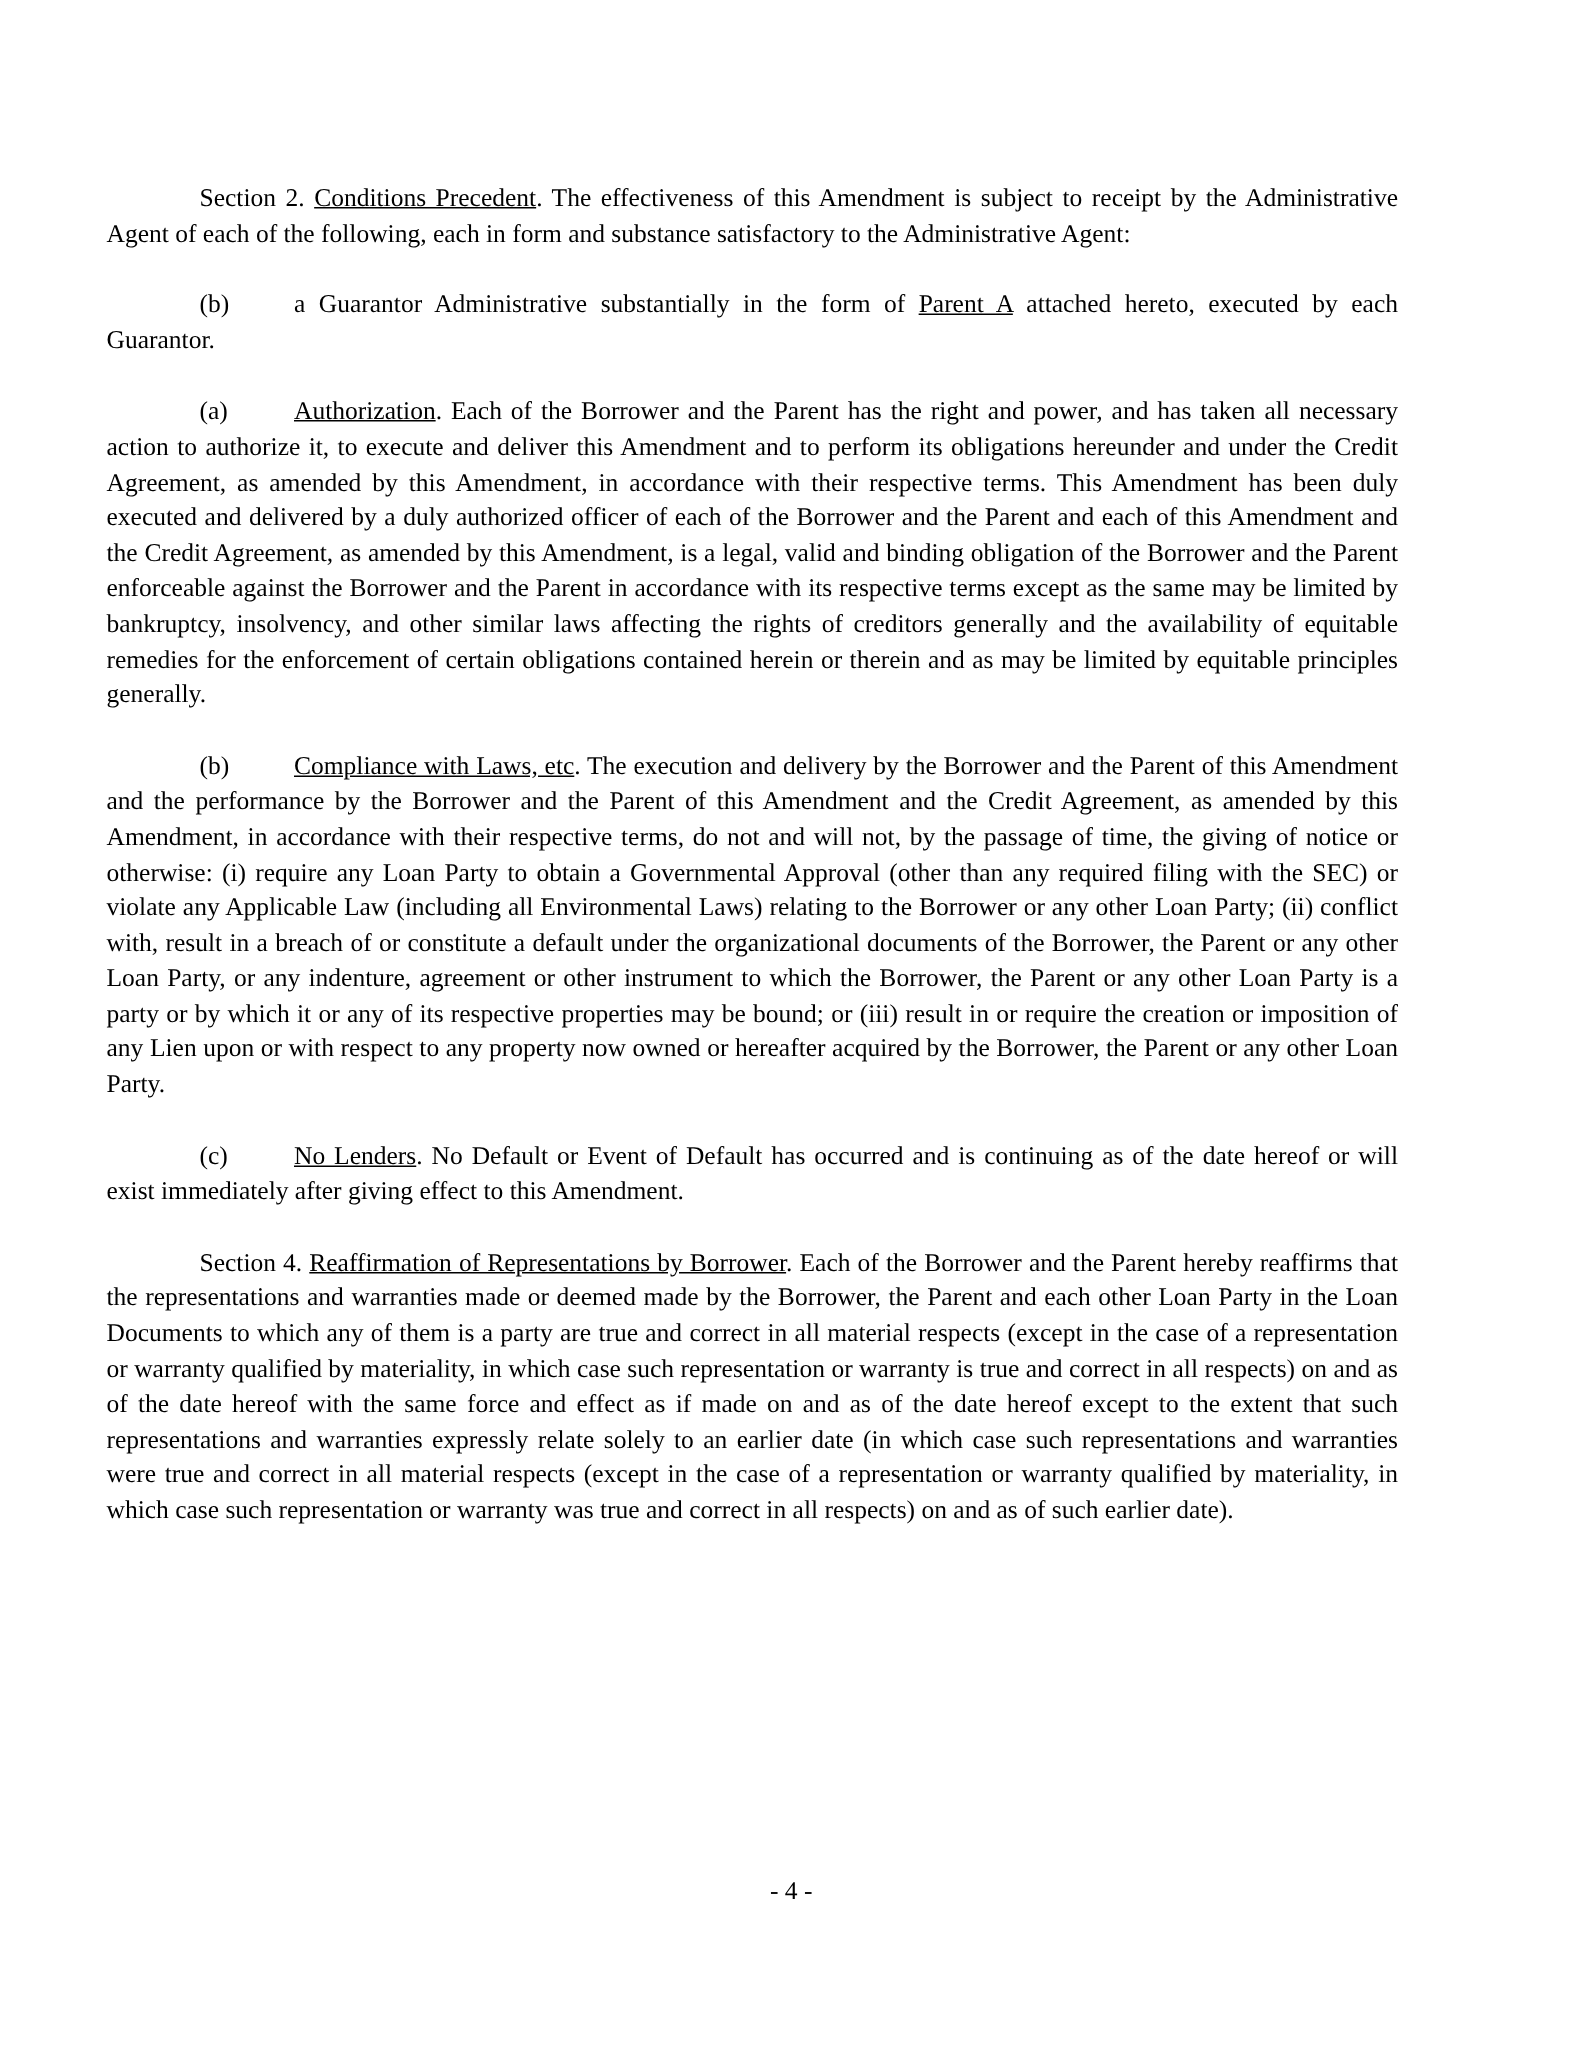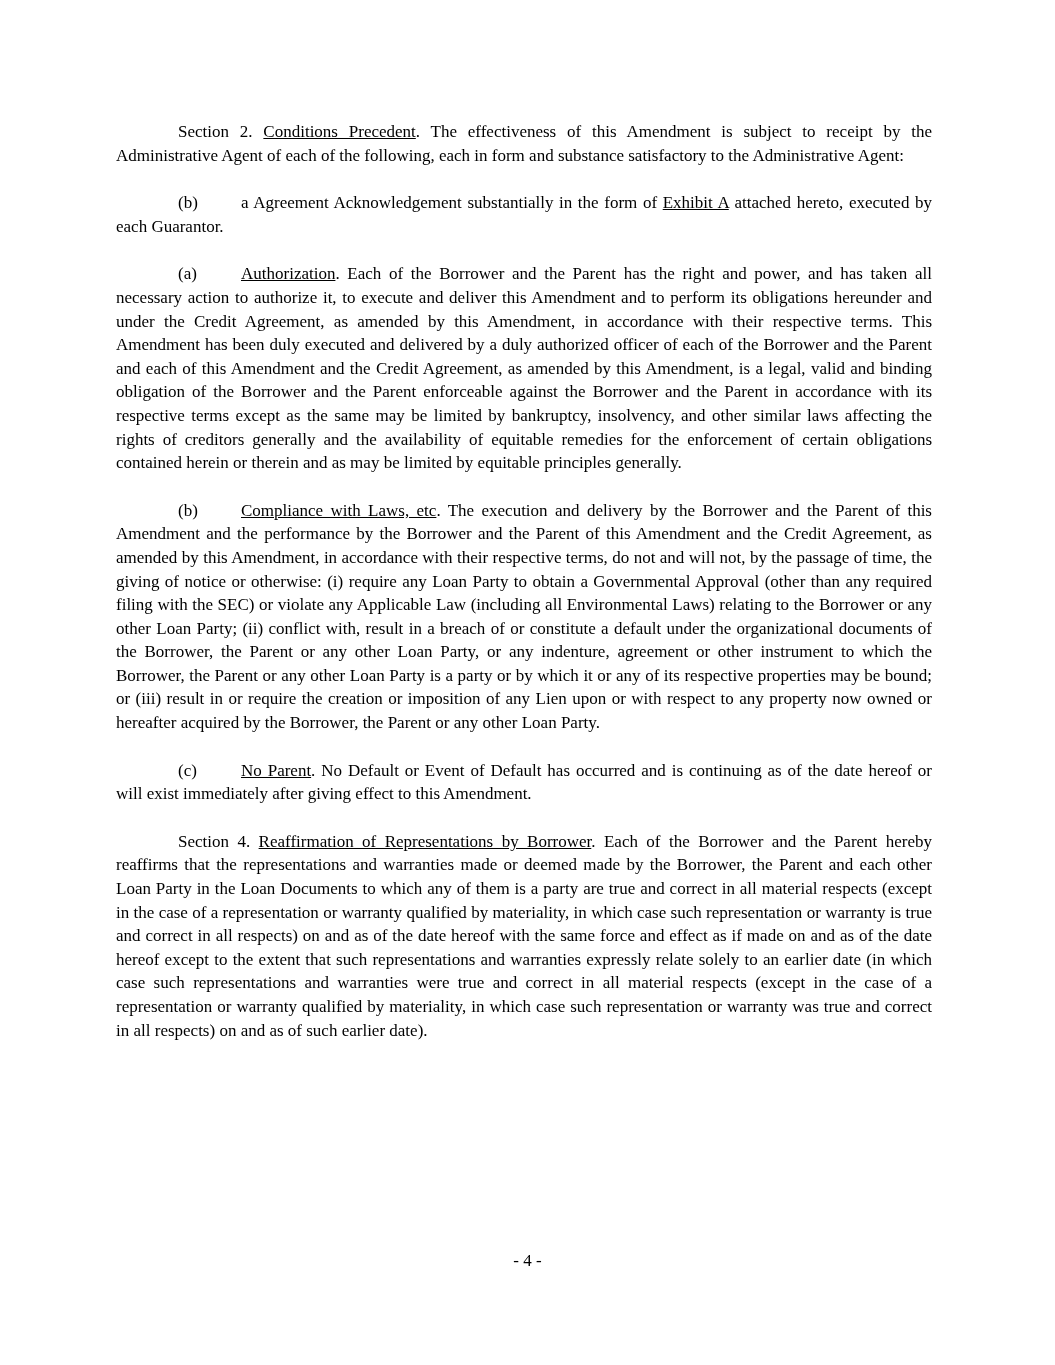--- a/index.html
+++ b/index.html
@@ -11,21 +11,21 @@
     position: relative;
     width: 1055px;
     height: 1365px;
     margin: 0 auto;
     background: #ffffff;
     color: #000000;
     font-family: "Liberation Serif", "DejaVu Serif", serif;
     font-size: 17px;
     line-height: 23.6px;
     box-sizing: border-box;
-    padding: 120px 123px 0 116px;
+    padding: 120px 123px 0 71px;
   }
   .para {
     margin: 0 0 24px 0;
     text-align: justify;
     text-indent: 62px;
   }
   .para:last-of-type {
     margin-bottom: 0;
   }
   .u {
@@ -48,26 +48,26 @@
   }
 </style>
 </head>
 <body>
 
 <div class="page">
 
   <p class="para"><span>Section 2. </span><span class="u">Conditions Precedent</span><span>. The effectiveness of this Amendment is subject to receipt by the Administrative Agent of each of the following, each in form and substance satisfactory to the Administrative Agent:</span></p>
 
 
-  <p class="para"><span class="label">(b)</span><span>a Agreement Acknowledgement substantially in the form of </span><span class="u">Exhibit A</span><span> attached hereto, executed by each Guarantor.</span></p>
+  <p class="para"><span class="label">(b)</span><span>a Guarantor Administrative substantially in the form of </span><span class="u">Parent A</span><span> attached hereto, executed by each Guarantor.</span></p>
 
 
   <p class="para"><span class="label">(a)</span><span class="u">Authorization</span><span>. Each of the Borrower and the Parent has the right and power, and has taken all necessary action to authorize it, to execute and deliver this Amendment and to perform its obligations hereunder and under the Credit Agreement, as amended by this Amendment, in accordance with their respective terms. This Amendment has been duly executed and delivered by a duly authorized officer of each of the Borrower and the Parent and each of this Amendment and the Credit Agreement, as amended by this Amendment, is a legal, valid and binding obligation of the Borrower and the Parent enforceable against the Borrower and the Parent in accordance with its respective terms except as the same may be limited by bankruptcy, insolvency, and other similar laws affecting the rights of creditors generally and the availability of equitable remedies for the enforcement of certain obligations contained herein or therein and as may be limited by equitable principles generally.</span></p>
 
   <p class="para"><span class="label">(b)</span><span class="u">Compliance with Laws, etc</span><span>. The execution and delivery by the Borrower and the Parent of this Amendment and the performance by the Borrower and the Parent of this Amendment and the Credit Agreement, as amended by this Amendment, in accordance with their respective terms, do not and will not, by the passage of time, the giving of notice or otherwise: (i) require any Loan Party to obtain a Governmental Approval (other than any required filing with the SEC) or violate any Applicable Law (including all Environmental Laws) relating to the Borrower or any other Loan Party; (ii) conflict with, result in a breach of or constitute a default under the organizational documents of the Borrower, the Parent or any other Loan Party, or any indenture, agreement or other instrument to which the Borrower, the Parent or any other Loan Party is a party or by which it or any of its respective properties may be bound; or (iii) result in or require the creation or imposition of any Lien upon or with respect to any property now owned or hereafter acquired by the Borrower, the Parent or any other Loan Party.</span></p>
 
-  <p class="para"><span class="label">(c)</span><span class="u">No Parent</span><span>. No Default or Event of Default has occurred and is continuing as of the date hereof or will exist immediately after giving effect to this Amendment.</span></p>
+  <p class="para"><span class="label">(c)</span><span class="u">No Lenders</span><span>. No Default or Event of Default has occurred and is continuing as of the date hereof or will exist immediately after giving effect to this Amendment.</span></p>
 
   <p class="para"><span>Section 4. </span><span class="u">Reaffirmation of Representations by Borrower</span><span>. Each of the Borrower and the Parent hereby reaffirms that the representations and warranties made or deemed made by the Borrower, the Parent and each other Loan Party in the Loan Documents to which any of them is a party are true and correct in all material respects (except in the case of a representation or warranty qualified by materiality, in which case such representation or warranty is true and correct in all respects) on and as of the date hereof with the same force and effect as if made on and as of the date hereof except to the extent that such representations and warranties expressly relate solely to an earlier date (in which case such representations and warranties were true and correct in all material respects (except in the case of a representation or warranty qualified by materiality, in which case such representation or warranty was true and correct in all respects) on and as of such earlier date).</span></p>
 
   <div class="footer">- 4 -</div>
 
 </div>
 
 </body></html>

